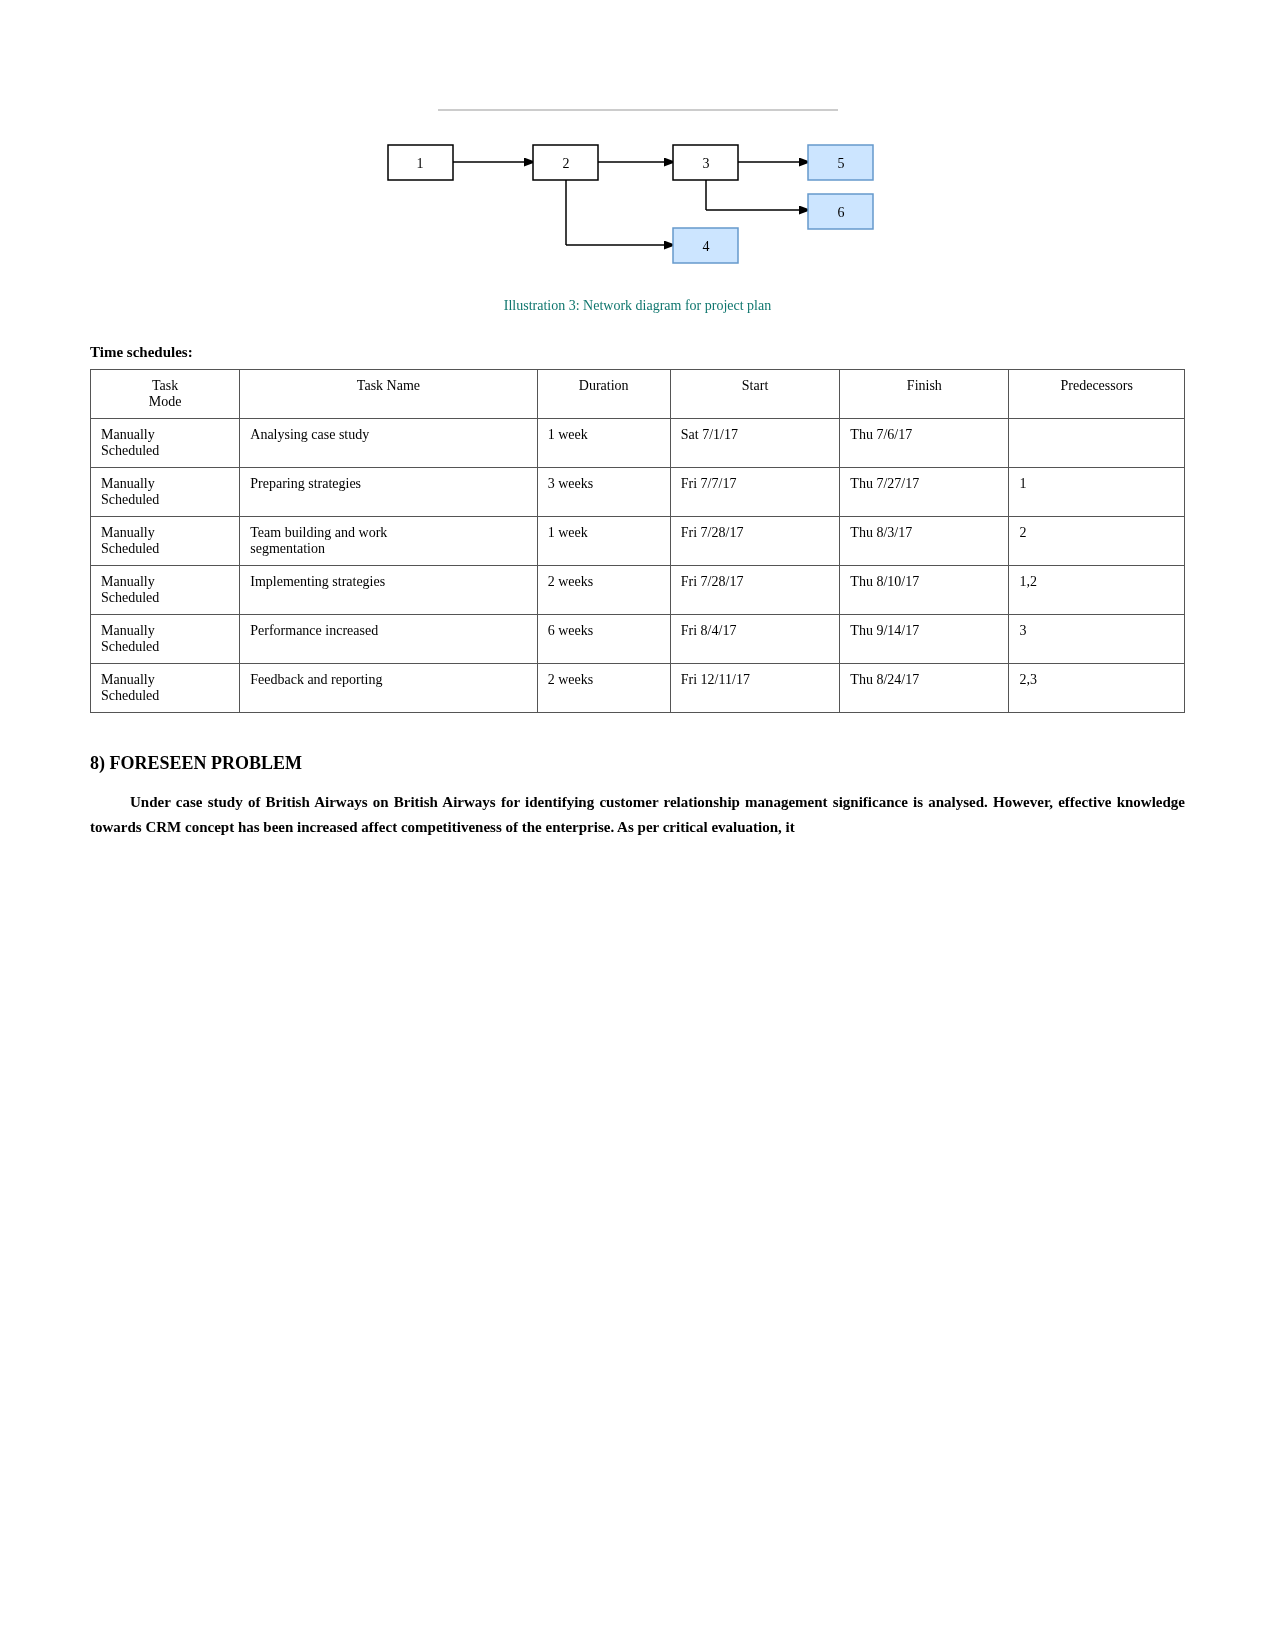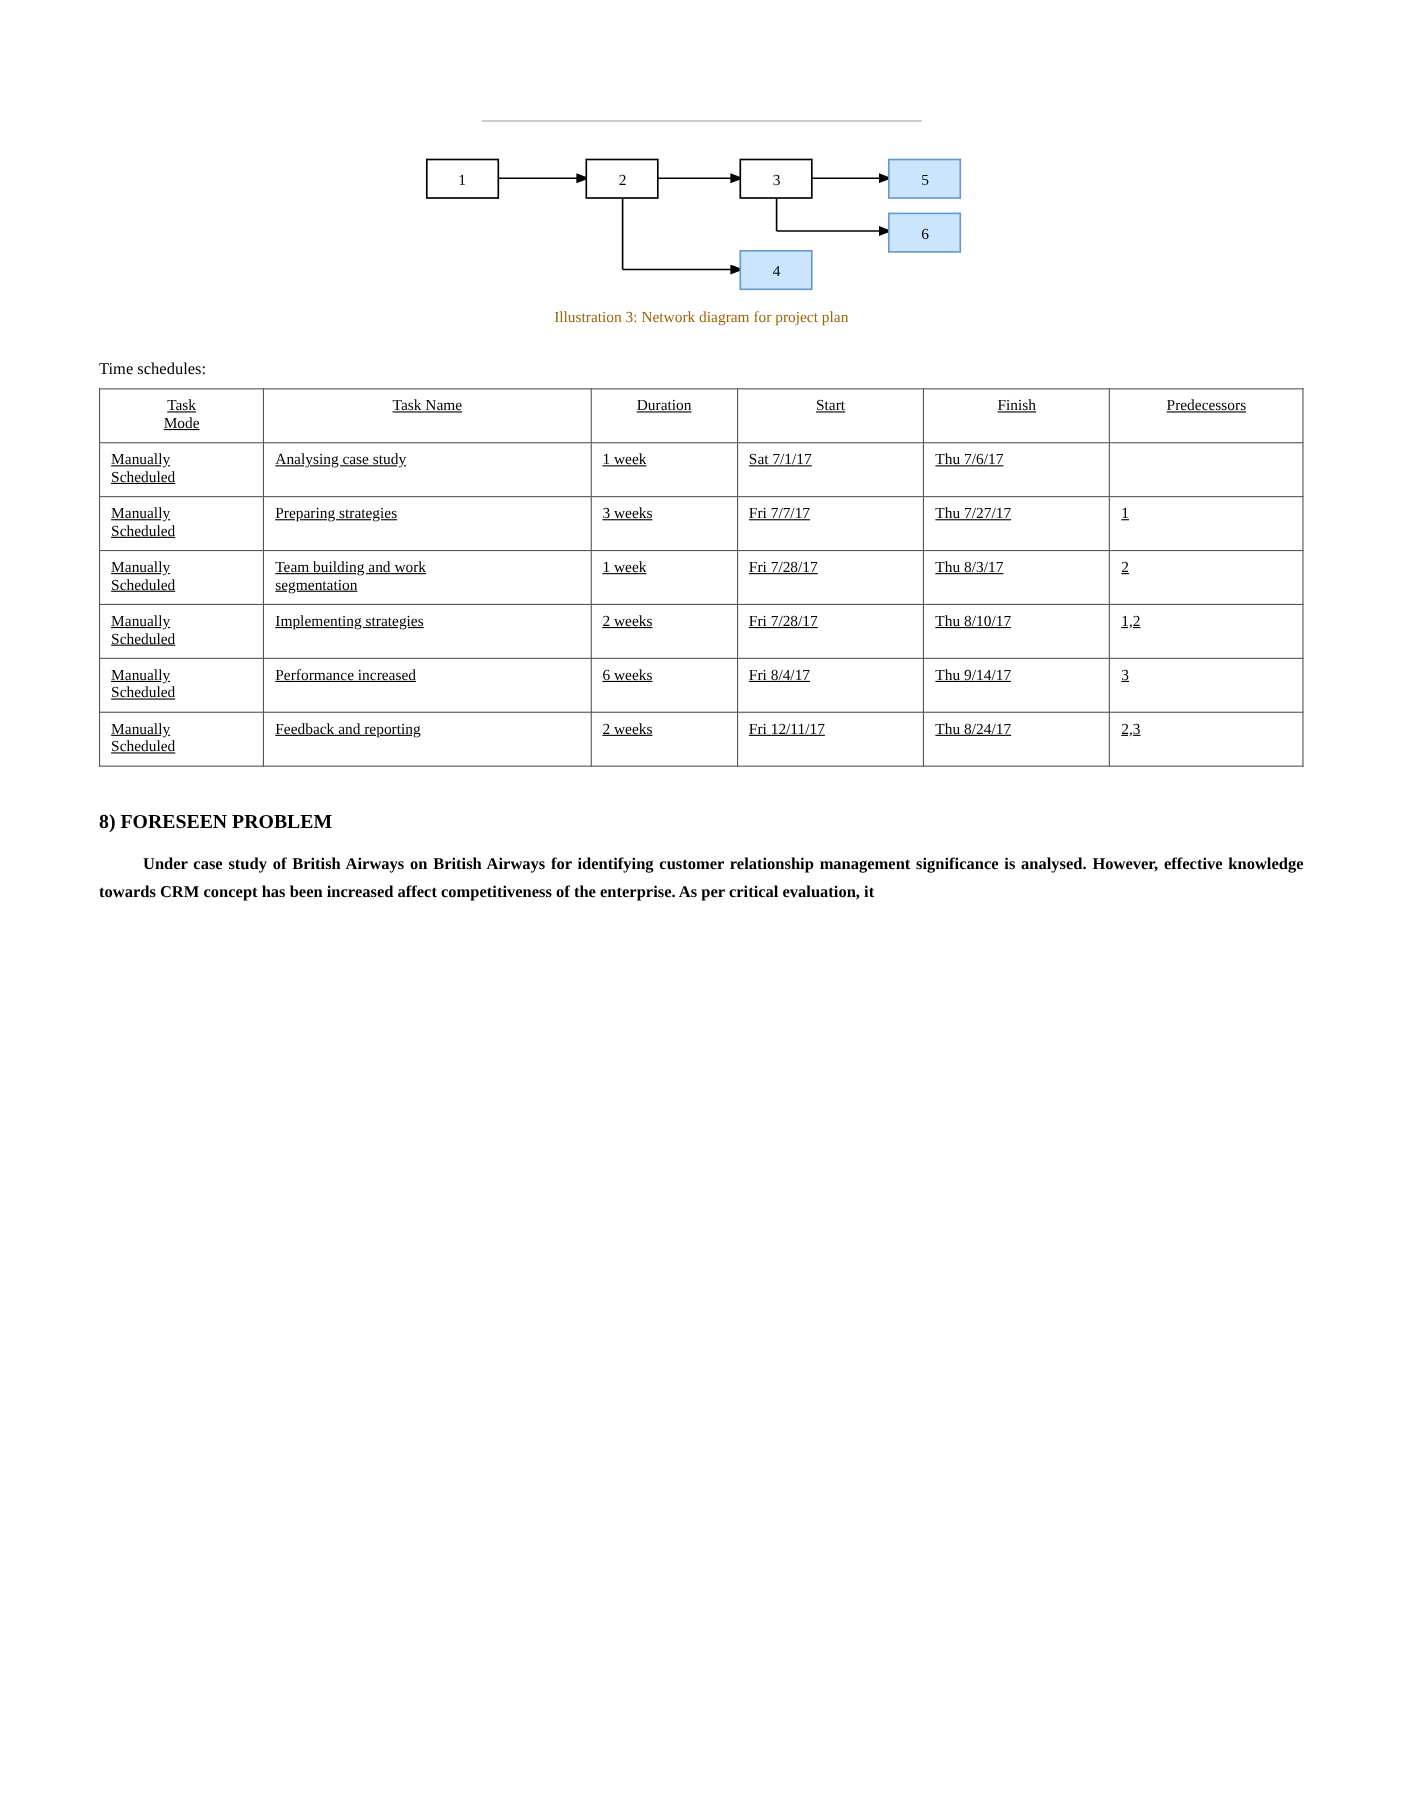--- a/index.html
+++ b/index.html
@@ -27,44 +27,43 @@
     .diagram-container {
       display: flex;
       flex-direction: column;
       align-items: center;
       margin: 30px 0 10px 0;
     }
 
     
     .diagram-caption {
       font-size: 14px;
-      color: #a16207;
-      margin-top: 2px;
+      color: #0f766e;
+      margin-top: 18px;
       text-align: center;
     }
 
     .time-schedules-title {
-      font-weight: normal;
+      font-weight: bold;
       font-size: 15px;
       margin-bottom: 8px;
       margin-top: 30px;
     }
 
     table {
       border-collapse: collapse;
       width: 100%;
       font-size: 14px;
       margin-bottom: 40px;
     }
 
     table th, table td {
       border: 1px solid #555;
       padding: 8px 10px;
       vertical-align: top;
-      text-decoration: underline;
     }
 
     table thead tr th {
       font-weight: normal;
       background: #fff;
     }
 
     .section-heading {
       font-size: 18px;
       font-weight: bold;

